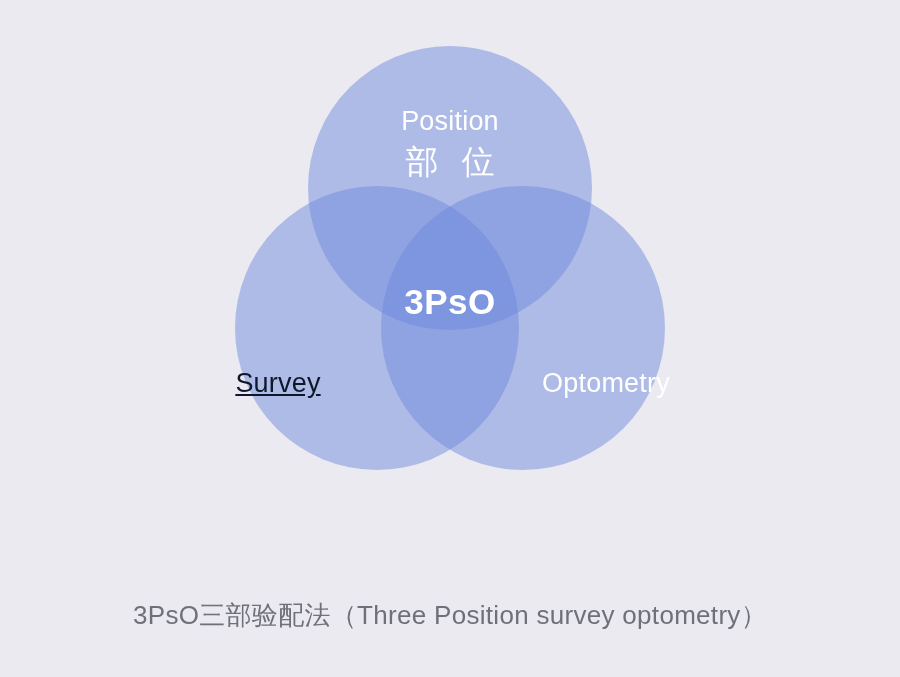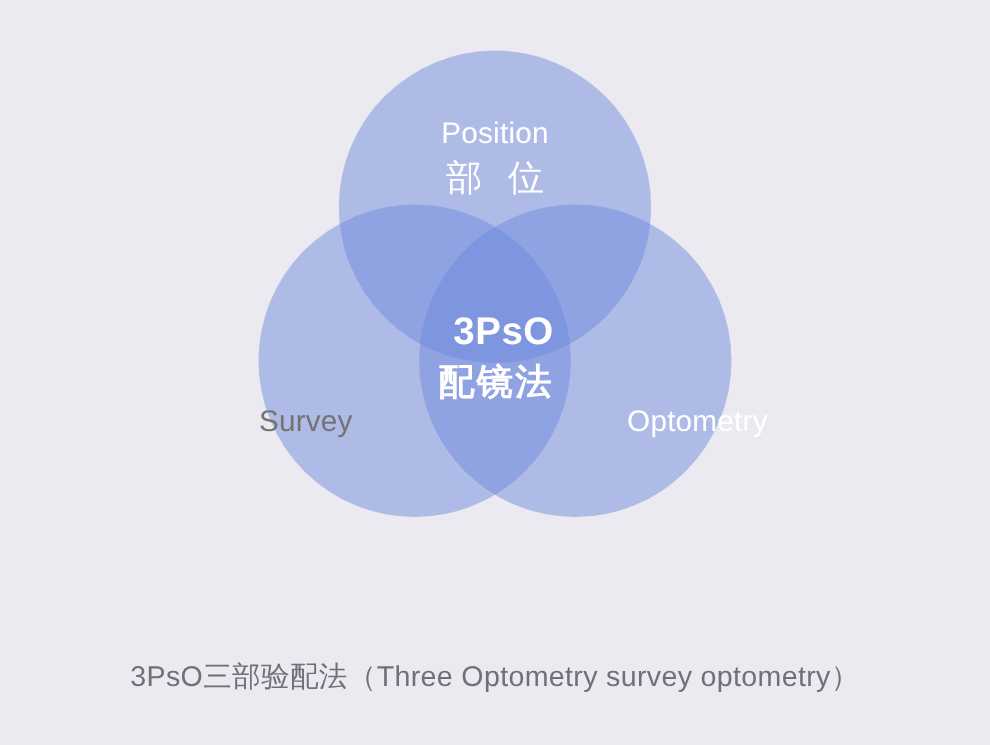--- a/index.html
+++ b/index.html
@@ -70,21 +70,21 @@
     left: 450px;
     top: 106px;
     transform: translate(-50%, 0);
   }
   #label-survey {
     left: 278px;
     top: 368px;
     transform: translate(-50%, 0);
   }
   #label-optometry {
-    left: 634px;
+    left: 606px;
     top: 368px;
     transform: translate(-50%, 0);
   }
 
   #label-center {
     position: absolute;
     left: 450px;
     top: 282px;
     transform: translate(-50%, 0);
     text-align: right;
@@ -134,29 +134,28 @@
     </g>
   </svg>
 
   <div class="labels-layer">
 
     <div class="lobe-label" id="label-position" style="color: rgb(255, 255, 255);">
       <span class="en">Position</span>
       <span class="zh">部 位</span>
     </div>
 
-    <div class="lobe-label" id="label-survey" style="color: #737373;">
+    <div class="lobe-label" id="label-survey" style="color: #0f172a; text-decoration: underline;">
       <span class="en">Survey</span>
     </div>
 
     <div class="lobe-label" id="label-optometry" style="color: rgb(255, 255, 255);">
       <span class="en">Optometry</span>
     </div>
 
     <div id="label-center" style="color: rgb(255, 255, 255);">
       <span class="en">3PsO</span>
-      <span class="zh">配镜法</span>
     </div>
 
   </div>
 </div>
 
-<div id="caption" style="color: rgb(110, 114, 120);">3PsO三部验配法（Three Optometry survey optometry）</div>
+<div id="caption" style="color: rgb(110, 114, 120);">3PsO三部验配法（Three Position survey optometry）</div>
 
 </body></html>

